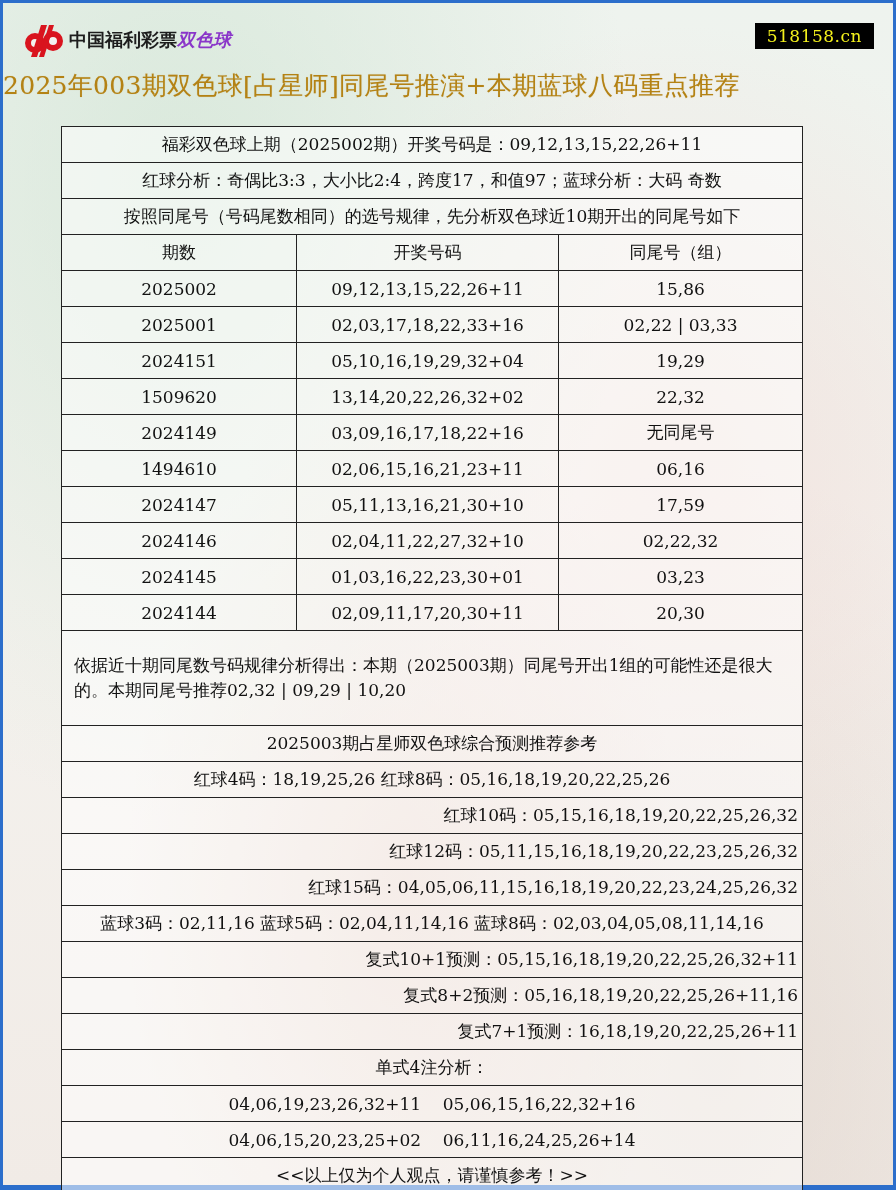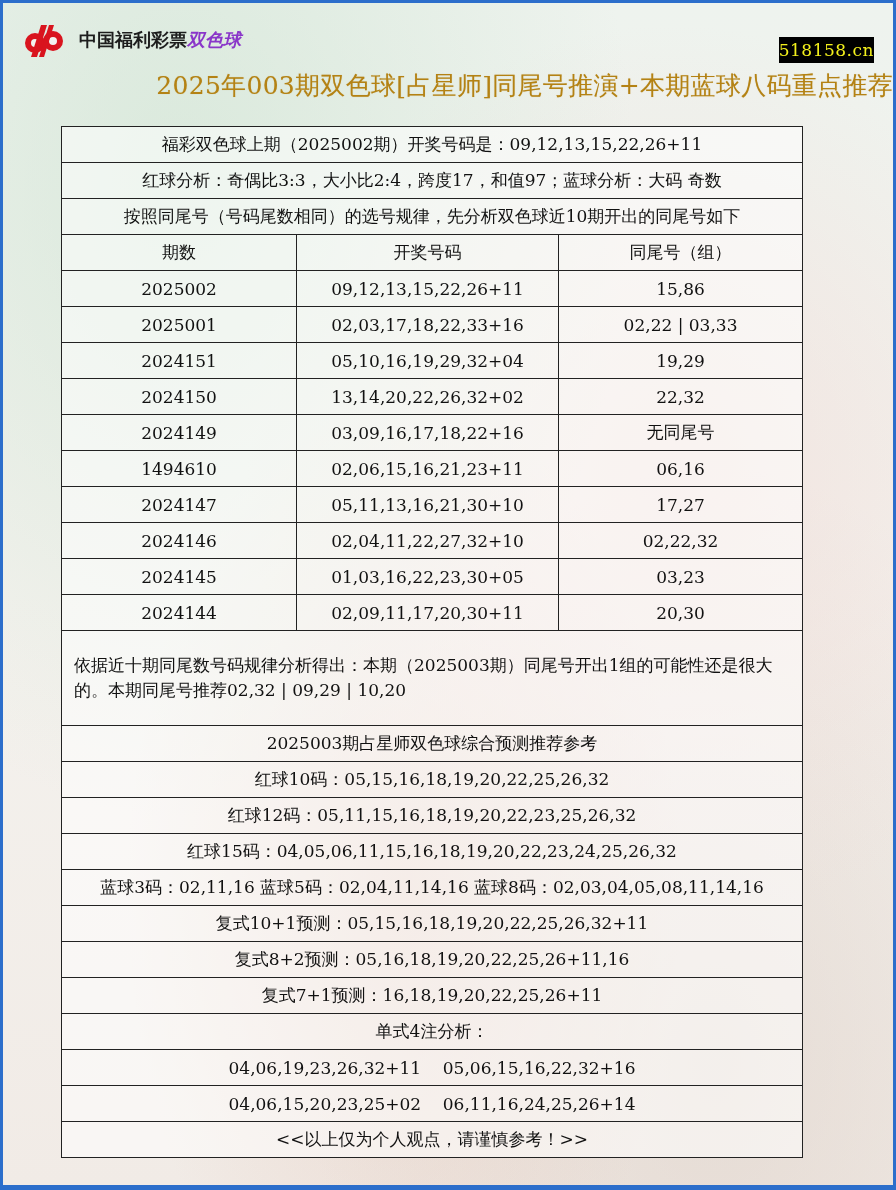--- a/index.html
+++ b/index.html
@@ -14,55 +14,55 @@
     border-bottom-width: 5px;
     background:
       radial-gradient(ellipse at 20% 15%, rgba(200,225,205,0.55), transparent 45%),
       radial-gradient(ellipse at 75% 40%, rgba(240,215,210,0.55), transparent 45%),
       radial-gradient(ellipse at 45% 75%, rgba(225,190,175,0.45), transparent 40%),
       radial-gradient(ellipse at 80% 90%, rgba(215,200,190,0.45), transparent 40%),
       linear-gradient(180deg, #eef3ee 0%, #f4f2ee 50%, #f1ebe6 100%);
   }
   .logo {
     position: absolute; left: 20px; top: 20px; height: 34px;
-    display: flex; align-items: center; gap: 14px;
+    display: flex; align-items: center; gap: 4px;
   }
   .logo-mark {
     width: 42px; height: 34px; position: relative;
   }
   .logo-text {
     font-family: "DejaVu Sans", "Liberation Sans", sans-serif;
     font-weight: bold; font-size: 18px; color: #1d1d1d; letter-spacing: 0px;
   }
   .logo-text .ssq { color: #8a36c9; font-style: italic; }
   .site-badge {
     position: absolute; right: 19px; top: 20px;
     background: #000; color: #f3f01c;
     font-family: "DejaVu Serif", "Liberation Serif", serif;
-    font-size: 17px; padding: 3px 0; letter-spacing: 0.5px; margin-top: 14px;
+    font-size: 17px; padding: 3px 12px; letter-spacing: 0.5px;
   }
   .title {
     position: absolute; left: 0; right: 0; top: 66px;
-    text-align: right; color: #b48214;
+    text-align: left; color: #b48214;
     font-size: 25px; letter-spacing: 0.3px;
     font-family: "DejaVu Serif", "Liberation Serif", serif;
     text-shadow: 0 0 1px rgba(180,130,20,0.3);
   }
   table.main {
     position: absolute; left: 29px; top: 123px;
     width: 742px; border-collapse: collapse;
     background: rgba(255,255,255,0.55);
     font-family: "DejaVu Serif", "Liberation Serif", serif;
     font-size: 17px; color: #111; margin-left: 29px;
   }
   table.main td {
     border: 1px solid #222; height: 35px; padding: 0 4px;
     text-align: center; white-space: nowrap;
   }
-  table.main td.left { text-align: center; padding-left: 4px; }
+  table.main td.left { text-align: right; padding-left: 4px; }
   table.main td.wrap { white-space: normal; text-align: left; line-height: 25px; height: 70px; padding: 12px; }
   .c1 { width: 280px; } .c2 { width: 280px; } .c3 { width: 280px; }
 </style>
 </head>
 <body>
 
 <div class="frame">
 
   <div class="logo">
     <svg class="logo-mark" viewBox="0 0 42 34" width="42" height="34">
@@ -112,61 +112,64 @@
       <td>2025001</td>
       <td>02,03,17,18,22,33+16</td>
       <td>02,22 | 03,33</td>
     </tr>
     <tr>
       <td>2024151</td>
       <td>05,10,16,19,29,32+04</td>
       <td>19,29</td>
     </tr>
     <tr>
-      <td>2024150</td>
+      <td>1509620</td>
       <td>13,14,20,22,26,32+02</td>
       <td>22,32</td>
     </tr>
     <tr>
       <td>2024149</td>
       <td>03,09,16,17,18,22+16</td>
       <td>无同尾号</td>
     </tr>
     <tr>
       <td>1494610</td>
       <td>02,06,15,16,21,23+11</td>
       <td>06,16</td>
     </tr>
     <tr>
       <td>2024147</td>
       <td>05,11,13,16,21,30+10</td>
-      <td>17,27</td>
+      <td>17,59</td>
     </tr>
     <tr>
       <td>2024146</td>
       <td>02,04,11,22,27,32+10</td>
       <td>02,22,32</td>
     </tr>
     <tr>
       <td>2024145</td>
-      <td>01,03,16,22,23,30+05</td>
+      <td>01,03,16,22,23,30+01</td>
       <td>03,23</td>
     </tr>
     <tr>
       <td>2024144</td>
       <td>02,09,11,17,20,30+11</td>
       <td>20,30</td>
     </tr>
     <tr>
       <td colspan="3" class="wrap">依据近十期同尾数号码规律分析得出：本期（2025003期）同尾号开出1组的可能性还是很大的。本期同尾号推荐02,32 | 09,29 | 10,20</td>
     </tr>
     <tr>
       <td colspan="3">2025003期占星师双色球综合预测推荐参考</td>
     </tr>
     <tr>
+      <td colspan="3">红球4码：18,19,25,26  红球8码：05,16,18,19,20,22,25,26</td>
+    </tr>
+    <tr>
       <td colspan="3" class="left">红球10码：05,15,16,18,19,20,22,25,26,32</td>
     </tr>
     <tr>
       <td colspan="3" class="left">红球12码：05,11,15,16,18,19,20,22,23,25,26,32</td>
     </tr>
     <tr>
       <td colspan="3" class="left">红球15码：04,05,06,11,15,16,18,19,20,22,23,24,25,26,32</td>
     </tr>
     <tr>
       <td colspan="3">蓝球3码：02,11,16  蓝球5码：02,04,11,14,16  蓝球8码：02,03,04,05,08,11,14,16</td>

